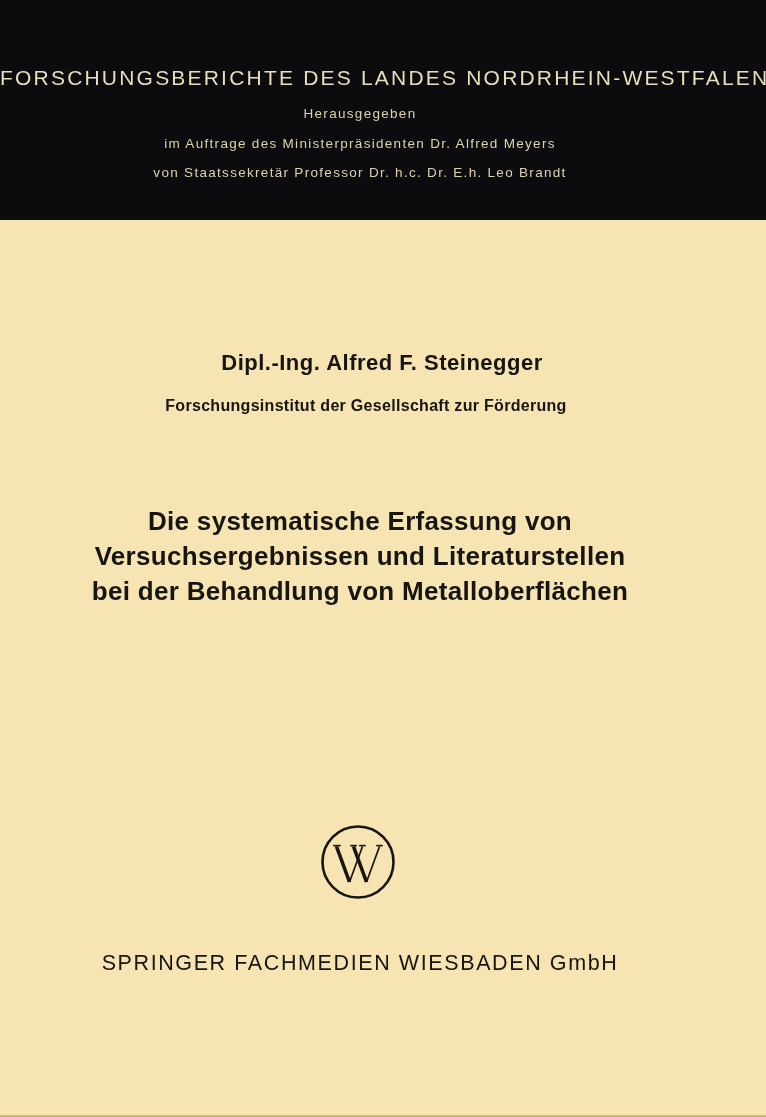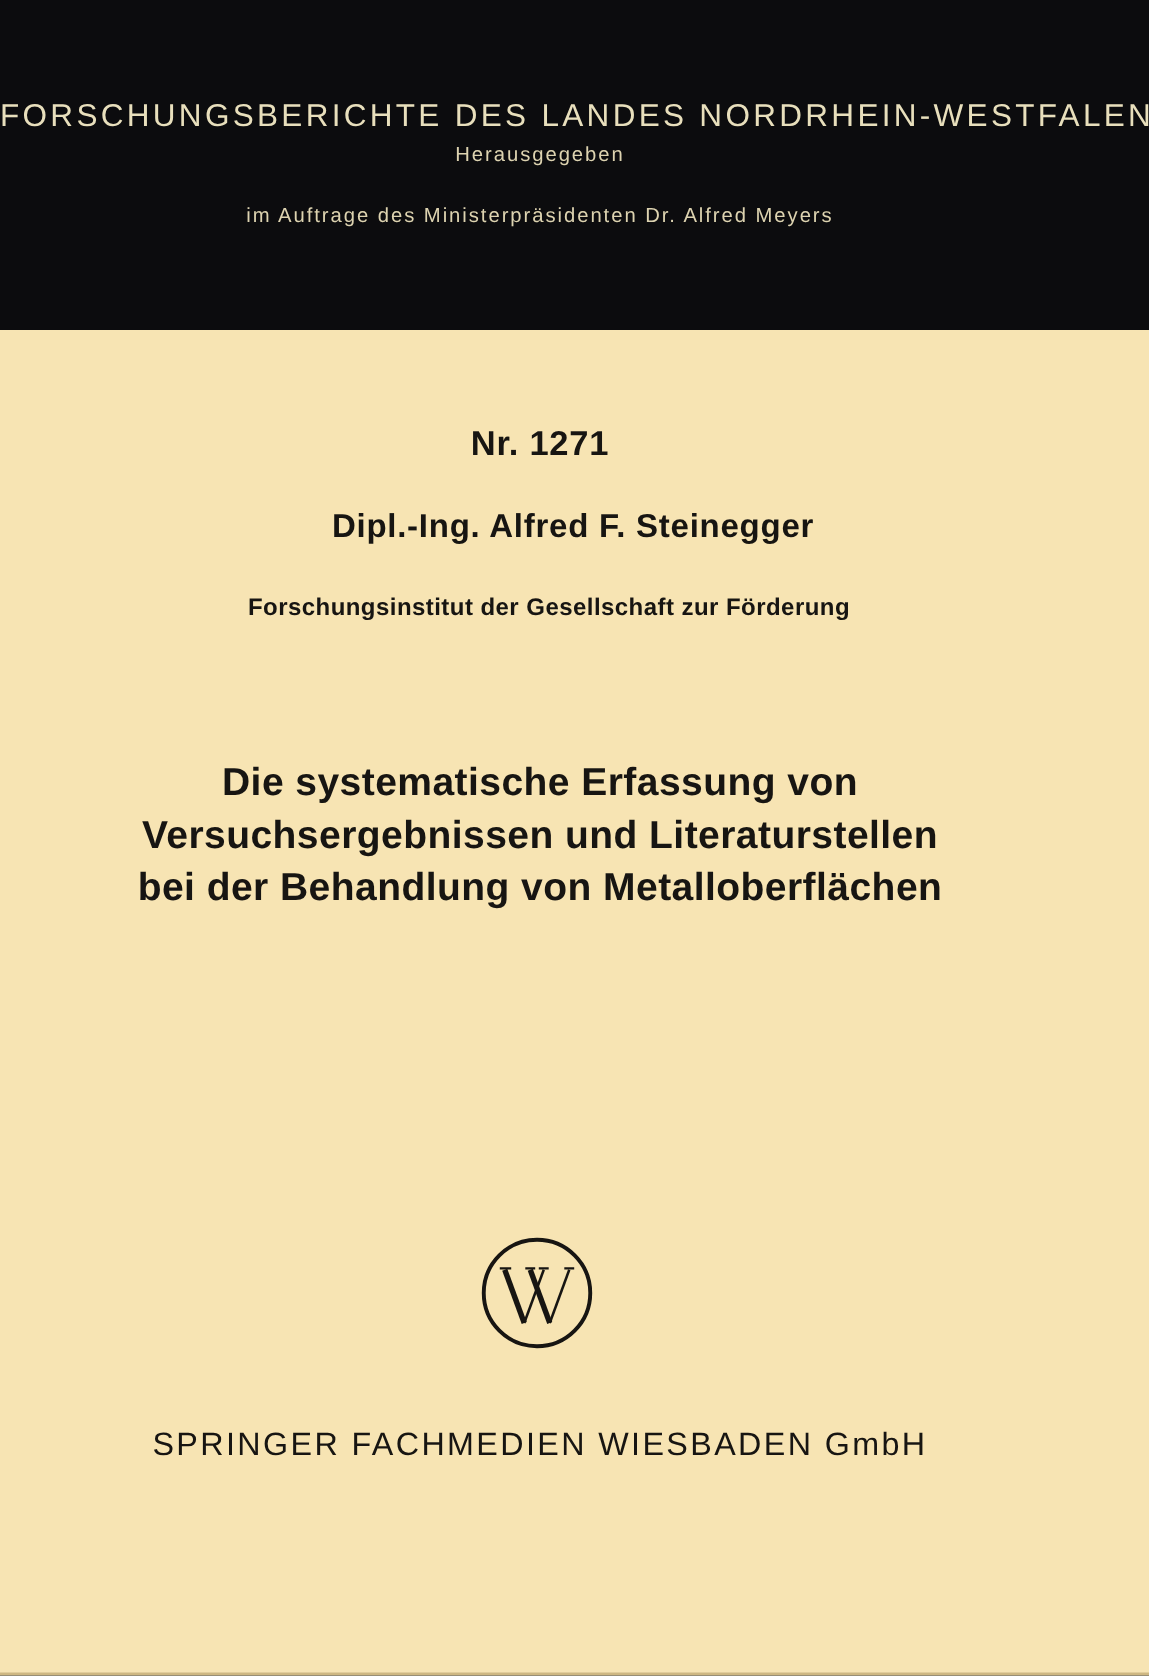--- a/index.html
+++ b/index.html
@@ -39,33 +39,33 @@
     font-size: 21px;
     font-weight: 400;
     letter-spacing: 2.2px;
   }
   .band-sub {
     color: var(--band-fg-dim, #ddd3b0);
     font-size: 13.5px;
     font-weight: 400;
     letter-spacing: 1.3px;
   }
-  .band-sub.l1 { top: 95px; }
+  .band-sub.l1 { top: 106px; }
   .band-sub.l2 { top: 136px; }
   .band-sub.l3 { top: 165px; }
 
   .report-number {
     top: 282px;
     color: var(--ink, #171512);
     font-size: 23px;
     font-weight: 700;
     letter-spacing: .5px;
   }
   .author {
-    top: 338px;
+    top: 350px;
     color: var(--ink, #171512);
     font-size: 22px;
     font-weight: 700;
     letter-spacing: .5px;
     padding-left: 44px;
   }
   .institute {
     color: var(--ink, #171512);
     font-size: 16px;
     font-weight: 700;
@@ -105,23 +105,23 @@
 </style>
 </head>
 <body>
 
 <div class="page">
 
   <div class="band">
     <div class="cline series-title">FORSCHUNGSBERICHTE DES LANDES NORDRHEIN-WESTFALEN</div>
     <div class="cline band-sub l1">Herausgegeben</div>
     <div class="cline band-sub l2">im Auftrage des Ministerpräsidenten Dr. Alfred Meyers</div>
+    <div class="cline band-sub l3">von Staatssekretär Professor Dr. h.c. Dr. E.h. Leo Brandt</div>
   </div>
 
-  <div class="cline report-number">Nr. 1271</div>
 
   <div class="cline author">Dipl.-Ing. Alfred F. Steinegger</div>
 
   <div class="cline institute l1">Forschungsinstitut der Gesellschaft zur Förderung</div>
 
   <div class="cline main-title">
     <span>Die systematische Erfassung von</span><br>
     <span>Versuchsergebnissen und Literaturstellen</span><br>
     <span>bei der Behandlung von Metalloberflächen</span>
   </div>

